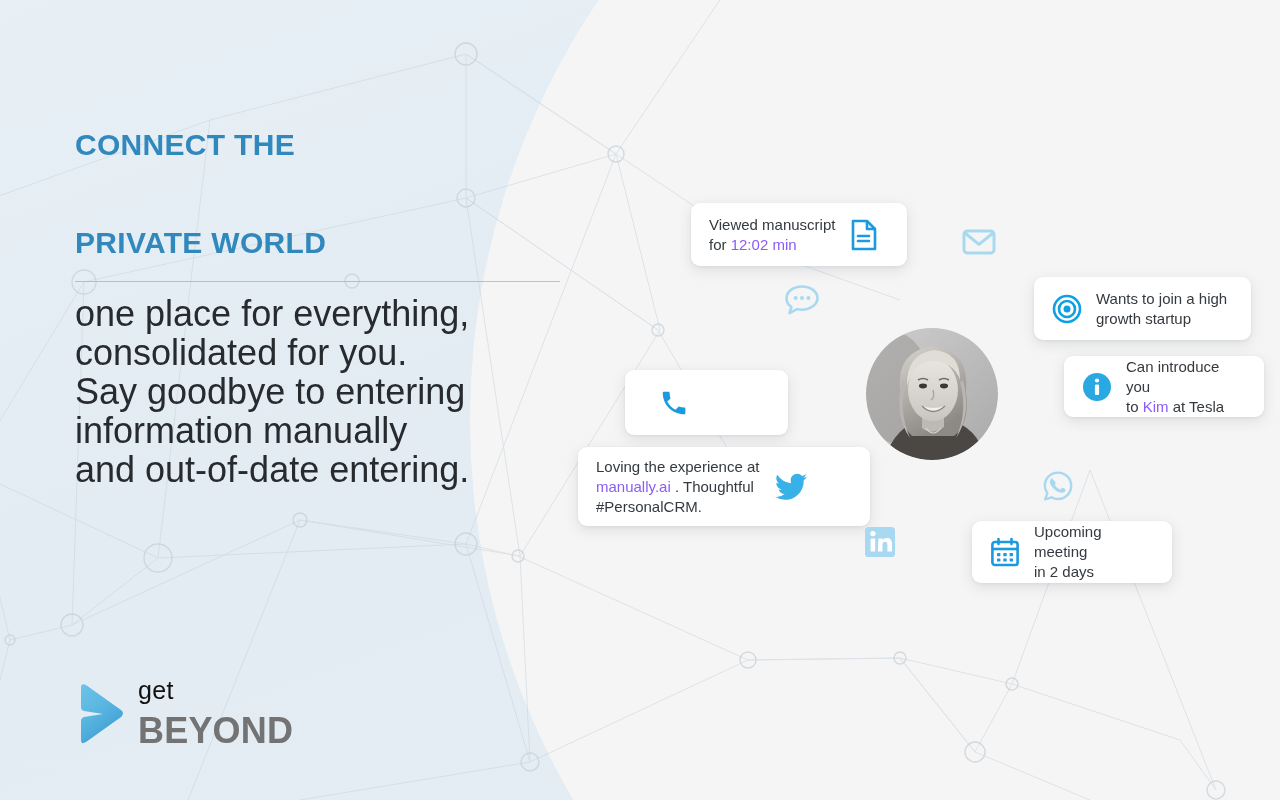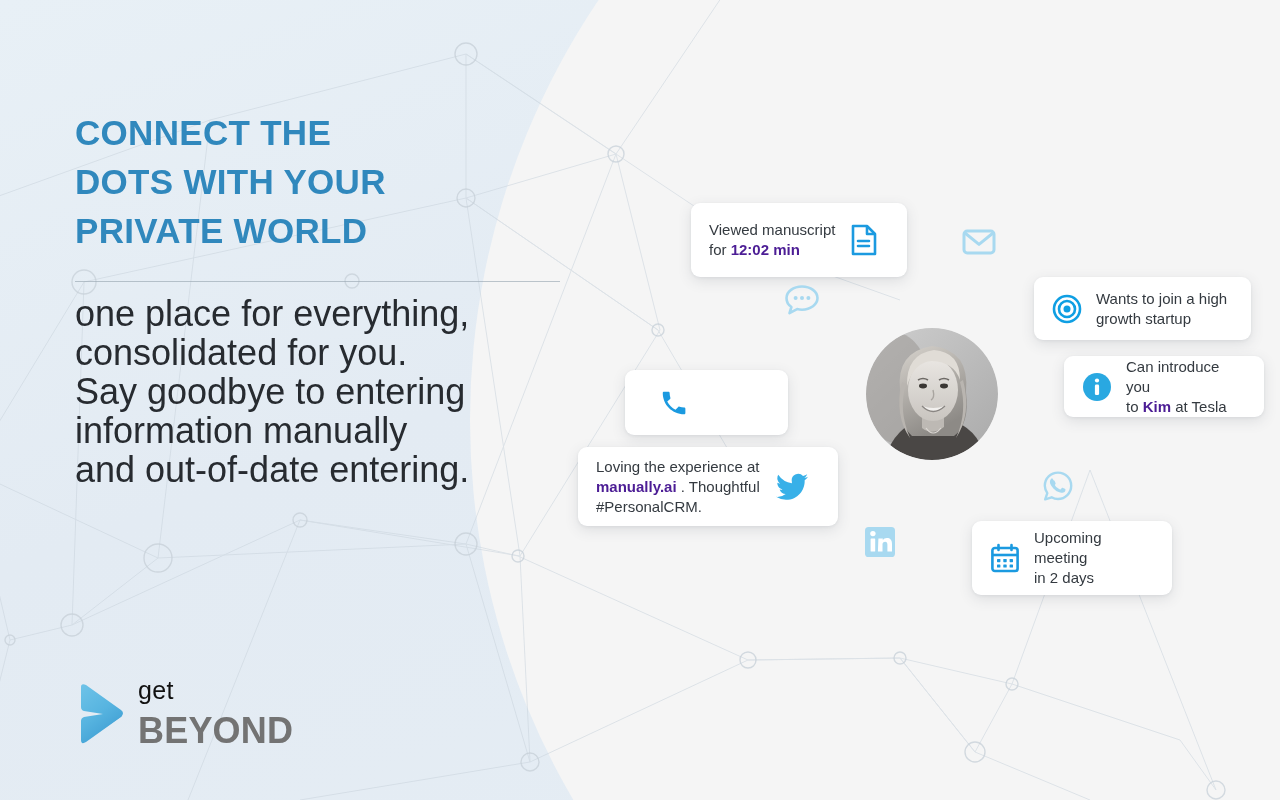--- a/index.html
+++ b/index.html
@@ -20,23 +20,23 @@
     position:absolute;
     left:470px; top:-330px;
     width:1500px; height:1500px;
     border-radius:50%;
     background:#f5f5f5;
   }
   .bg-net { position:absolute; inset:0; }
 
   
   .headline {
-    position:absolute; left:75px; top:108px;
+    position:absolute; left:75px; top:120px;
     width:500px;
-    font-size:35px; line-height:49px;
+    font-size:30px; line-height:49px;
     font-weight:bold; letter-spacing:.3px;
     color:#3088bd;
     text-transform:uppercase;
   }
   .divider {
     position:absolute; left:75px; top:281px;
     width:485px; height:1px; background:#9aa7b2; opacity:.65;
   }
   .subcopy {
     position:absolute; left:75px; top:294px;
@@ -62,31 +62,31 @@
   .card {
     position:absolute;
     background:#fff; border-radius:9px;
     box-shadow:0 4px 14px rgba(60,72,88,.13), 0 1px 3px rgba(60,72,88,.08);
     display:flex; align-items:center;
     padding:14px 18px;
     font-size:15px; line-height:20px;
     color:#343a40;
   }
   .card .txt { white-space:normal; }
-  .card b { font-weight:bold; color:#4c1d95; }
+  .card b { font-weight:normal; color:#8b5cf6; }
   .card .ico { flex:0 0 auto; display:flex; align-items:center; justify-content:center; }
   .card.icon-right .ico { margin-left:16px; }
   .card.icon-left  .ico { margin-right:14px; }
 
-  #card-manuscript { left:691px; top:203px;  width:216px; height:74px; }
+  #card-manuscript { left:691px; top:203px;  width:216px; height:63px; }
   #card-goal       { left:625px; top:370px;  width:163px; height:65px; }
-  #card-tweet      { left:578px; top:447px;  width:260px; height:79px; }
+  #card-tweet      { left:578px; top:447px;  width:292px; height:79px; }
   #card-startup    { left:1034px; top:277px; width:217px; height:63px; }
   #card-intro      { left:1064px; top:356px; width:200px; height:61px; }
-  #card-meeting    { left:972px;  top:521px; width:200px; height:74px; }
+  #card-meeting    { left:972px;  top:521px; width:200px; height:62px; }
 
   
   .float-ico { position:absolute; }
   #ico-chat     { left:784px;  top:284px; }
   #ico-mail     { left:962px;  top:228px; }
   #ico-linkedin { left:864px;  top:526px; }
   #ico-whatsapp { left:1042px; top:470px; }
 </style>
 </head>
 <body>
@@ -136,21 +136,21 @@
       <circle cx="900" cy="658" r="6"></circle>
       <circle cx="975" cy="752" r="10"></circle>
       <circle cx="1012" cy="684" r="6"></circle>
       <circle cx="1216" cy="790" r="9"></circle>
       <circle cx="658" cy="330" r="6"></circle>
     </g>
   </svg>
 
   <h1 class="headline">
     <span>CONNECT THE</span><br>
-    <span>DOTS WITH YOUR</span><br>
+    <br>
     <span>PRIVATE WORLD</span>
   </h1>
 
   <div class="divider"></div>
 
   <p class="subcopy">
     <span>one place for everything,</span><br>
     <span>consolidated for you.</span><br>
     <span>Say goodbye to entering</span><br>
     <span>information manually</span><br>

